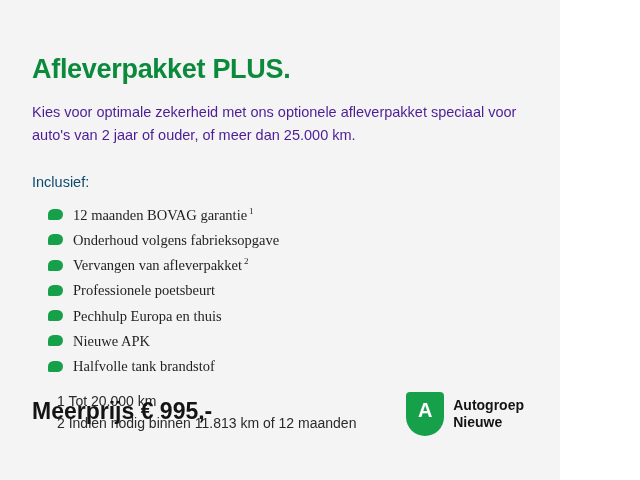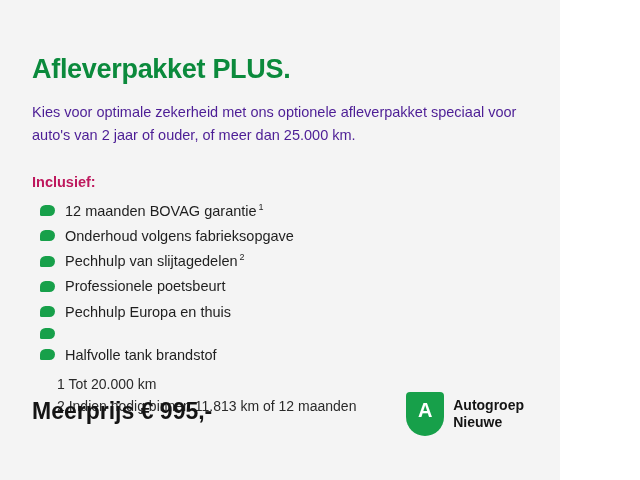--- a/index.html
+++ b/index.html
@@ -37,28 +37,29 @@
   }
   .intro {
     font-size: 14.5px;
     line-height: 1.62;
     color: #4c1d95;
     margin: 0 0 26px 0;
     max-width: 520px;
   }
   .incl-label {
     font-size: 14.5px;
-    font-weight: bold;
-    color: #be185d;
+    font-weight: normal;
+    color: #0c4a6e;
     margin: 0 0 12px 0;
   }
   ul.features {
     list-style: none;
-    margin: 8px;
+    margin: 16px;
     padding: 0;
+    font-family: Liberation Serif, serif;
   }
   ul.features li {
     display: flex;
     align-items: center;
     margin-bottom: 7px;
     font-size: 14.5px;
     color: #1f1f1f;
     line-height: 1.2;
   }
   .bullet {
@@ -139,32 +140,33 @@
       <li>
         <span class="bullet"></span>
         <span class="feat-text"><span>12 maanden BOVAG garantie</span><sup>1</sup></span>
       </li>
       <li>
         <span class="bullet"></span>
         <span class="feat-text"><span>Onderhoud volgens fabrieksopgave</span><sup></sup></span>
       </li>
       <li>
         <span class="bullet"></span>
-        <span class="feat-text"><span>Pechhulp van slijtagedelen</span><sup>2</sup></span>
+        <span class="feat-text"><span>Vervangen van afleverpakket</span><sup>2</sup></span>
       </li>
       <li>
         <span class="bullet"></span>
         <span class="feat-text"><span>Professionele poetsbeurt</span><sup></sup></span>
       </li>
       <li>
         <span class="bullet"></span>
         <span class="feat-text"><span>Pechhulp Europa en thuis</span><sup></sup></span>
       </li>
       <li>
         <span class="bullet"></span>
+        <span class="feat-text"><span>Nieuwe APK</span><sup></sup></span>
       </li>
       <li>
         <span class="bullet"></span>
         <span class="feat-text"><span>Halfvolle tank brandstof</span><sup></sup></span>
       </li>
     </ul>
 
     <div class="footnotes">
       <div>1 Tot 20.000 km</div>
       <div>2 Indien nodig binnen 11.813 km of 12 maanden</div>

